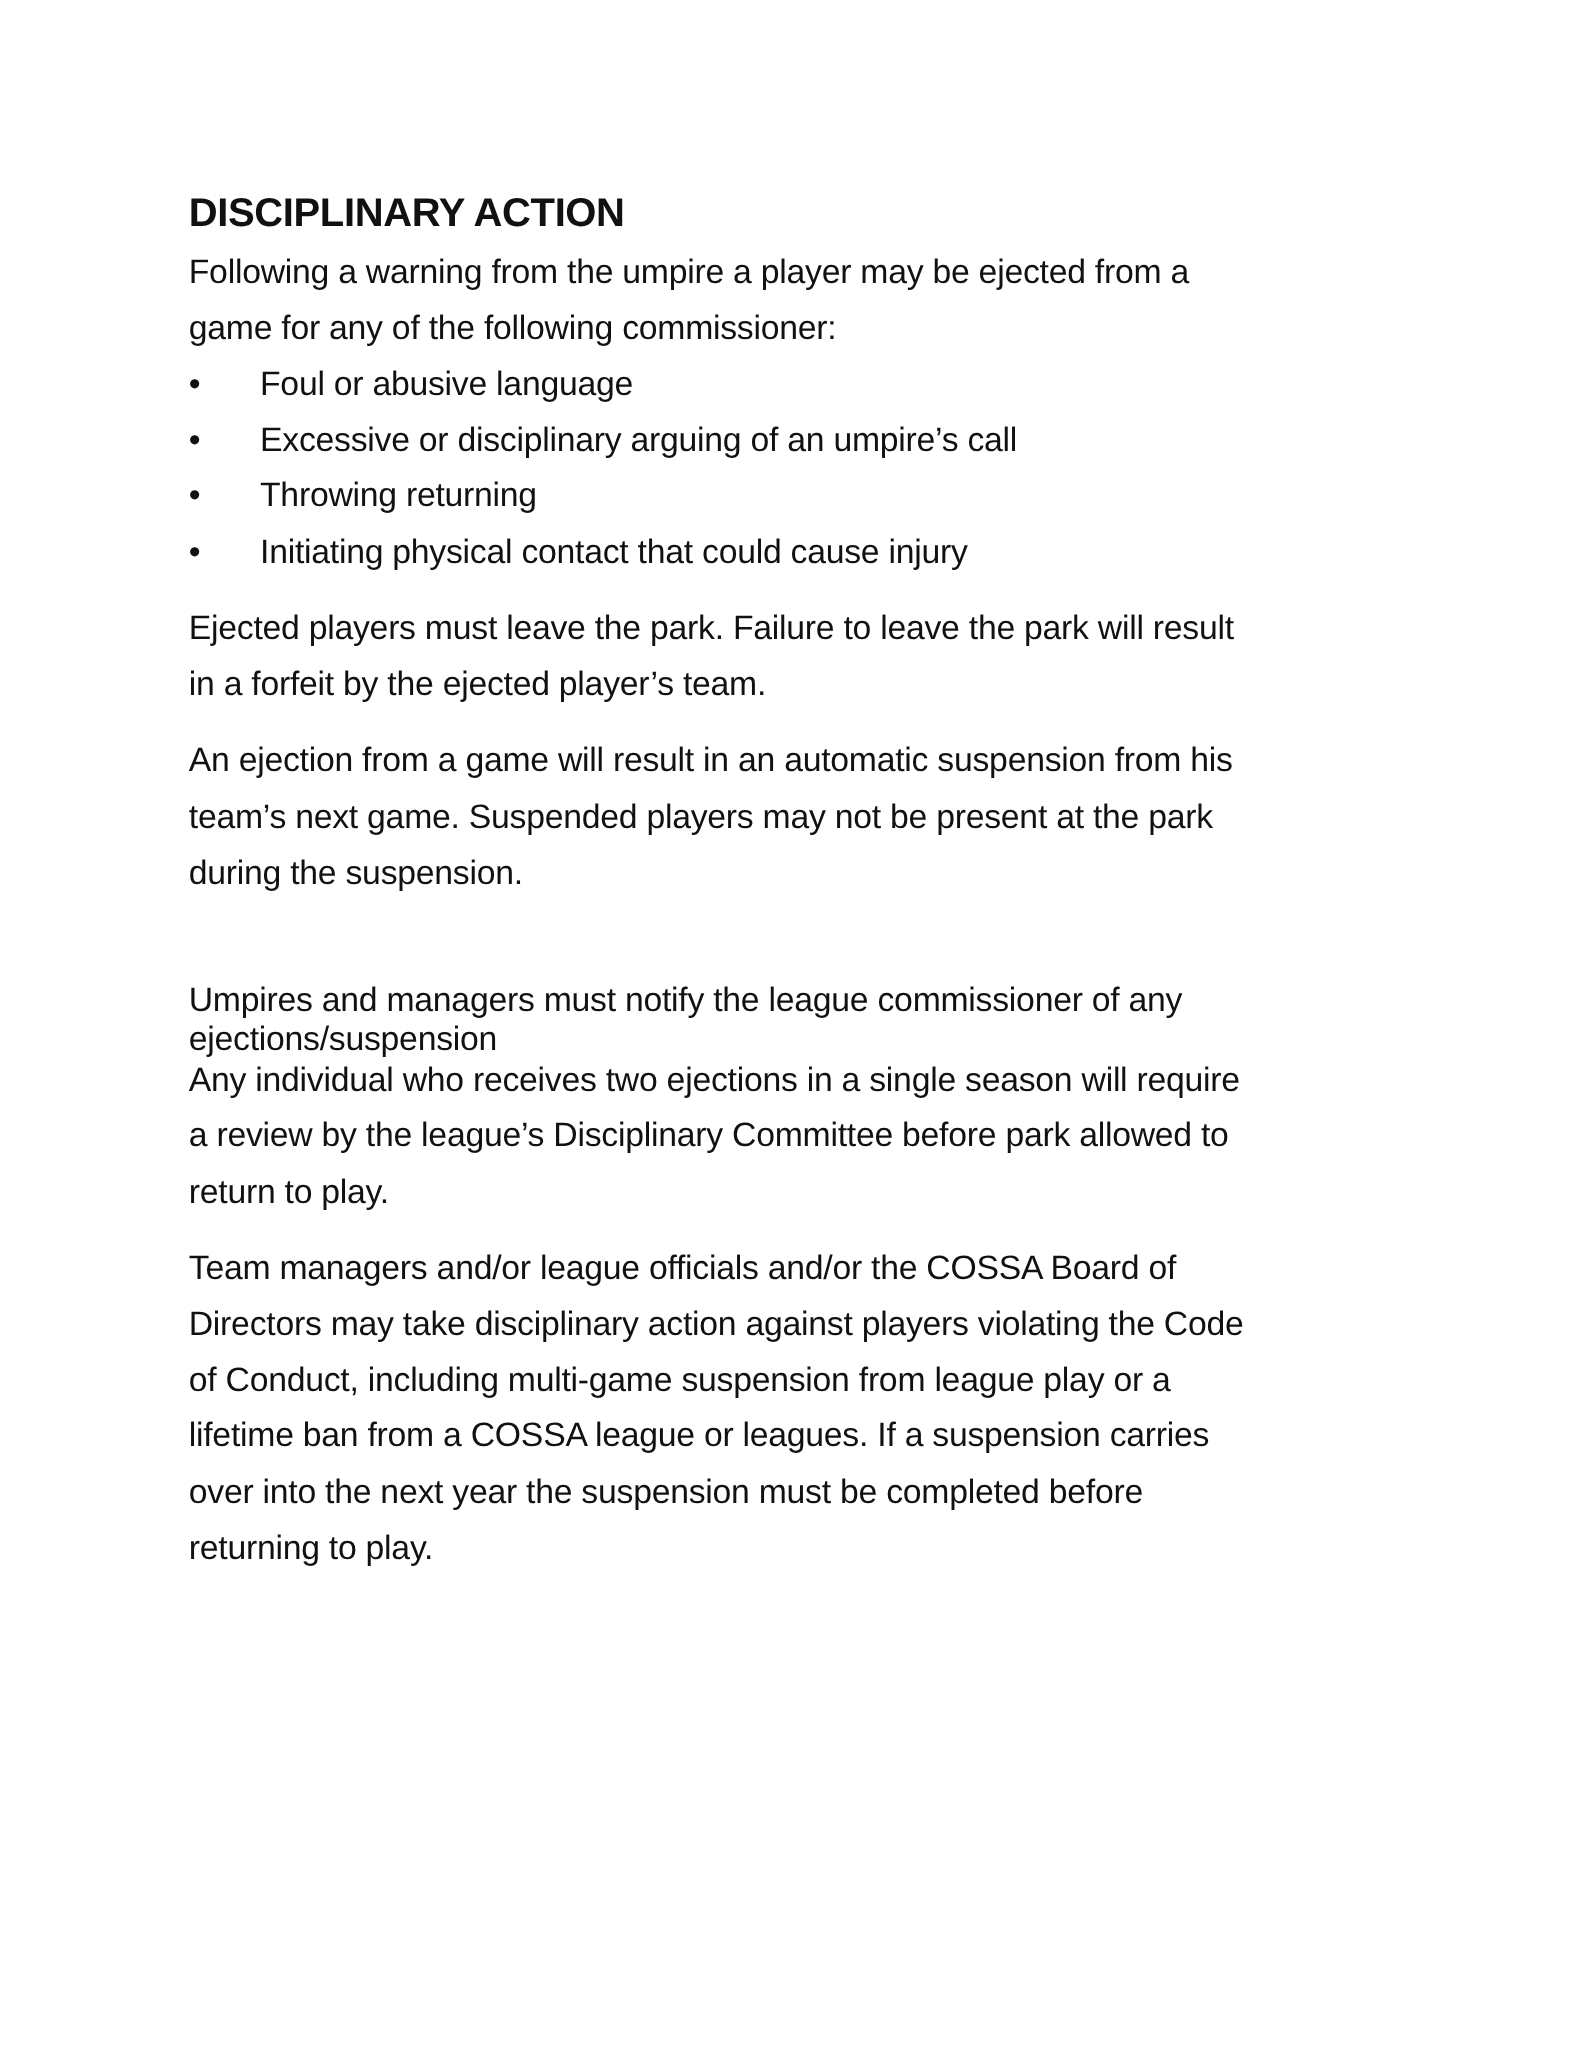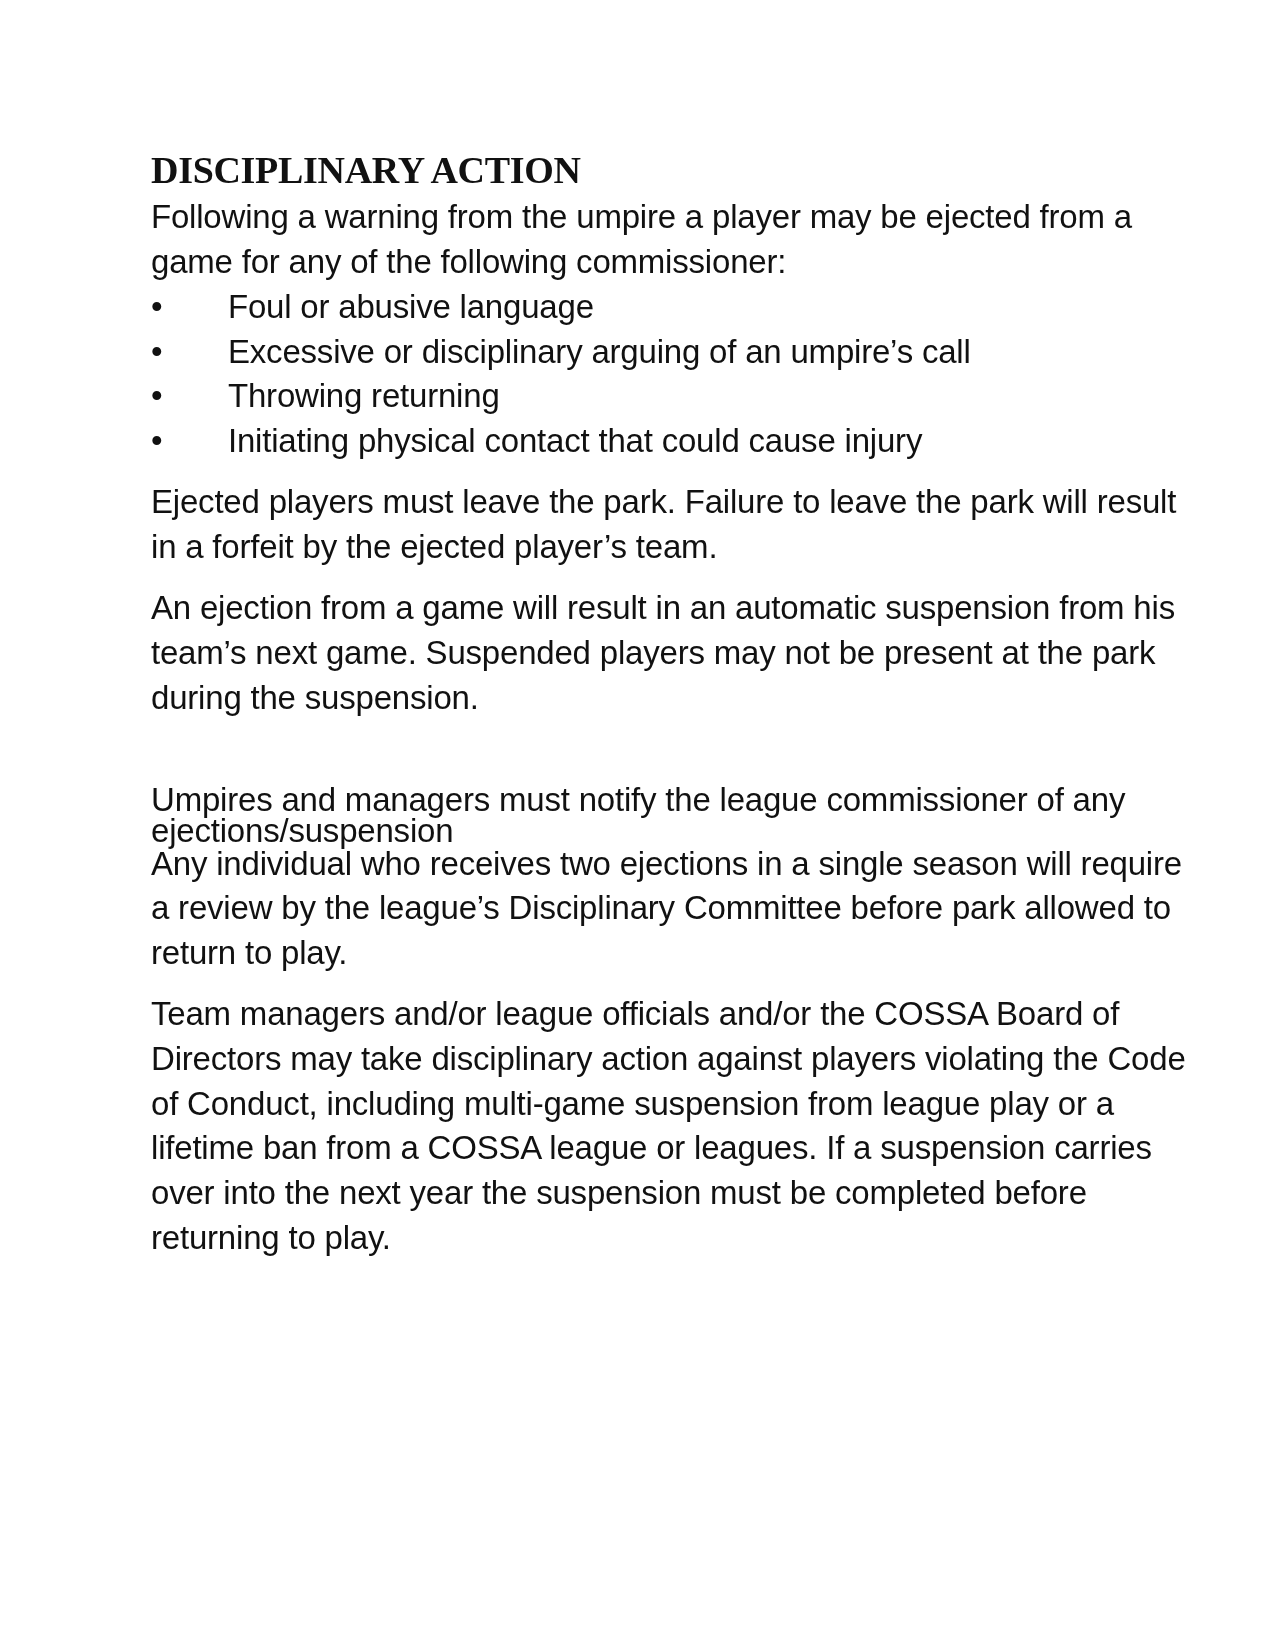--- a/index.html
+++ b/index.html
@@ -3,28 +3,28 @@
 <meta charset="utf-8">
 <style>
   html, body { margin: 0; padding: 0; background: #ffffff; }
   body { width: 1275px; height: 1650px; position: relative; overflow: hidden; }
   .page { position: absolute; left: 0; top: 0; width: 1275px; height: 1650px; background: #ffffff; }
   .ln {
     position: absolute;
     left: 151px;
     white-space: nowrap;
     font-family: "Liberation Sans", sans-serif;
-    font-size: 33px;
+    font-size: 27px;
     color: #111111;
     line-height: 34px;
     letter-spacing: -0.2px;
   }
-  .title { font-weight: bold; font-size: 38px; letter-spacing: -0.3px; font-family: Liberation Serif, serif; }
+  .title { font-weight: bold; font-size: 32px; letter-spacing: -0.3px; }
   .bullet-dot { left: 151px; }
-  .bullet-text { left: 228px; }
+  .bullet-text { left: 208px; }
 </style>
 </head>
 <body>
 
 <div class="page">
   <div class="ln title" style="top:153px">DISCIPLINARY ACTION</div>
 
   <div class="ln" style="top:200px">Following a warning from the umpire a player may be ejected from a</div>
   <div class="ln" style="top:245px">game for any of the following commissioner:</div>
 

